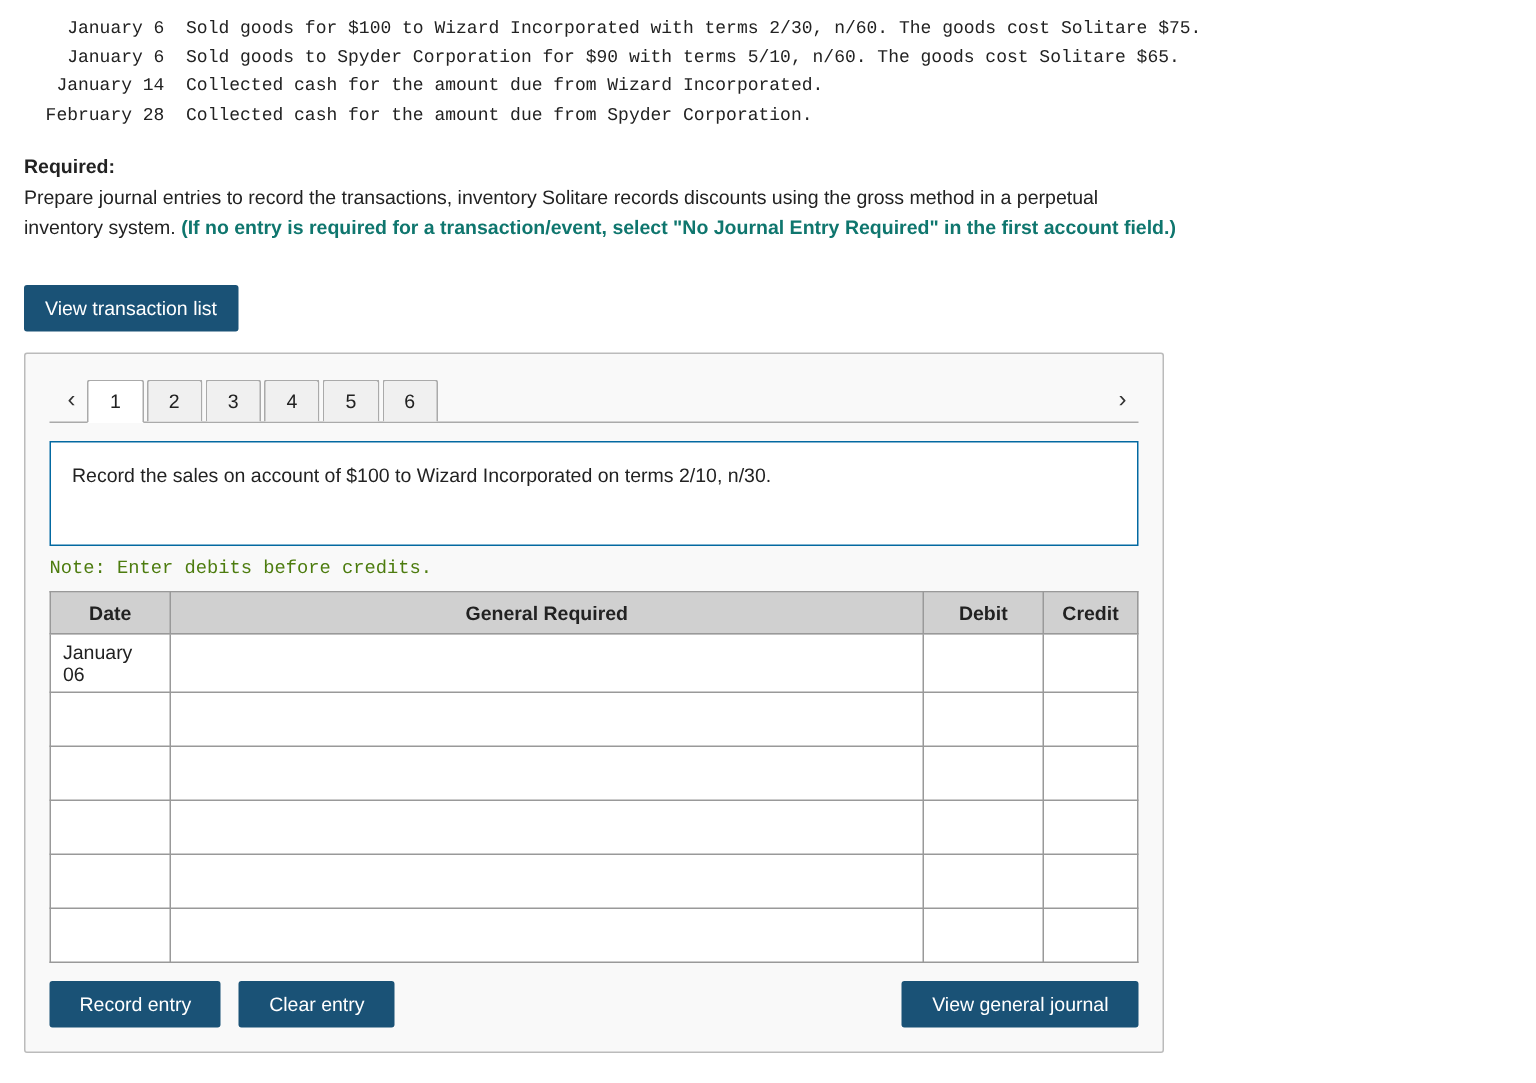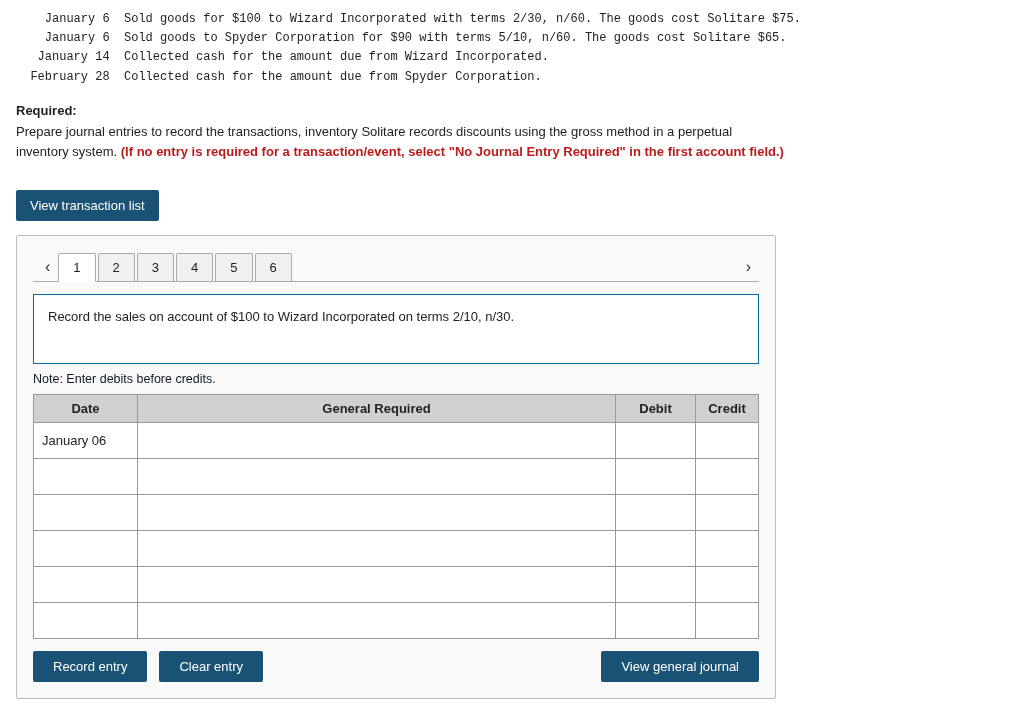--- a/index.html
+++ b/index.html
@@ -21,21 +21,21 @@
       margin-bottom: 27px;
     }
     .required-section p {
       font-size: 13px;
       line-height: 1.6;
     }
     .required-label {
       font-weight: bold;
     }
     .red-bold {
-      color: #b91c1c;
+      color: #0f766e;
       font-weight: bold;
     }
     .btn-blue {
       background-color: #1a5276;
       color: #fff;
       border: none;
       padding: 8px 14px;
       font-size: 13px;
       cursor: pointer;
       margin-bottom: 14px;
@@ -105,40 +105,41 @@
       border: 1px solid #0369a1;
       background: #fff;
       padding: 12px 14px;
       margin-top: 12px;
       margin-bottom: 8px;
       font-size: 13px;
       line-height: 1.6;
       min-height: 70px;
     }
     .note-text {
-      color: #0f172a;
+      color: #4d7c0f;
       font-size: 12.5px;
       margin-bottom: 8px;
       margin-top: 4px;
+      font-family: Liberation Mono, monospace;
     }
     .journal-table {
       width: 100%;
       border-collapse: collapse;
       margin-bottom: 12px;
       background: #fff;
     }
     .journal-table th {
       background: #d0d0d0;
       border: 1px solid #999;
       padding: 6px 10px;
       font-weight: bold;
       font-size: 13px;
       text-align: center;
     }
-    .journal-table th.th-date { width: 104px; }
+    .journal-table th.th-date { width: 80px; }
     .journal-table th.th-journal { }
     .journal-table th.th-debit { width: 80px; }
     .journal-table th.th-credit { width: 63px; }
     .journal-table td {
       border: 1px solid #999;
       padding: 0;
       height: 36px;
     }
     .journal-table td input {
       width: 100%;

